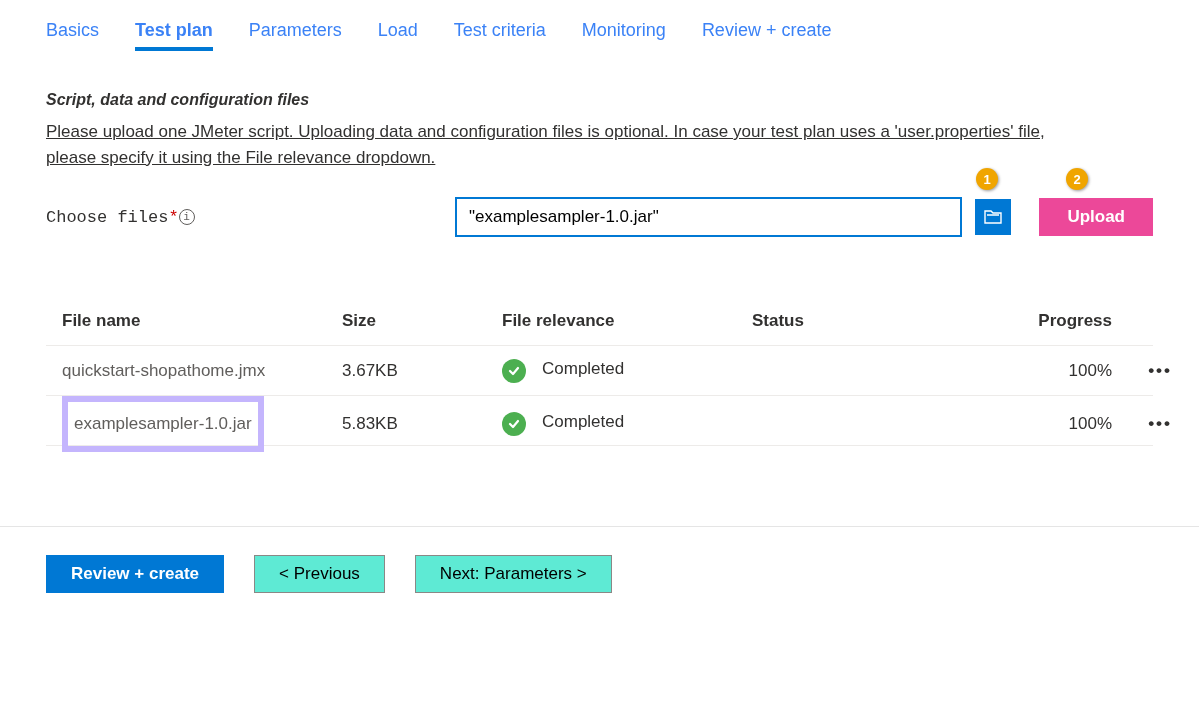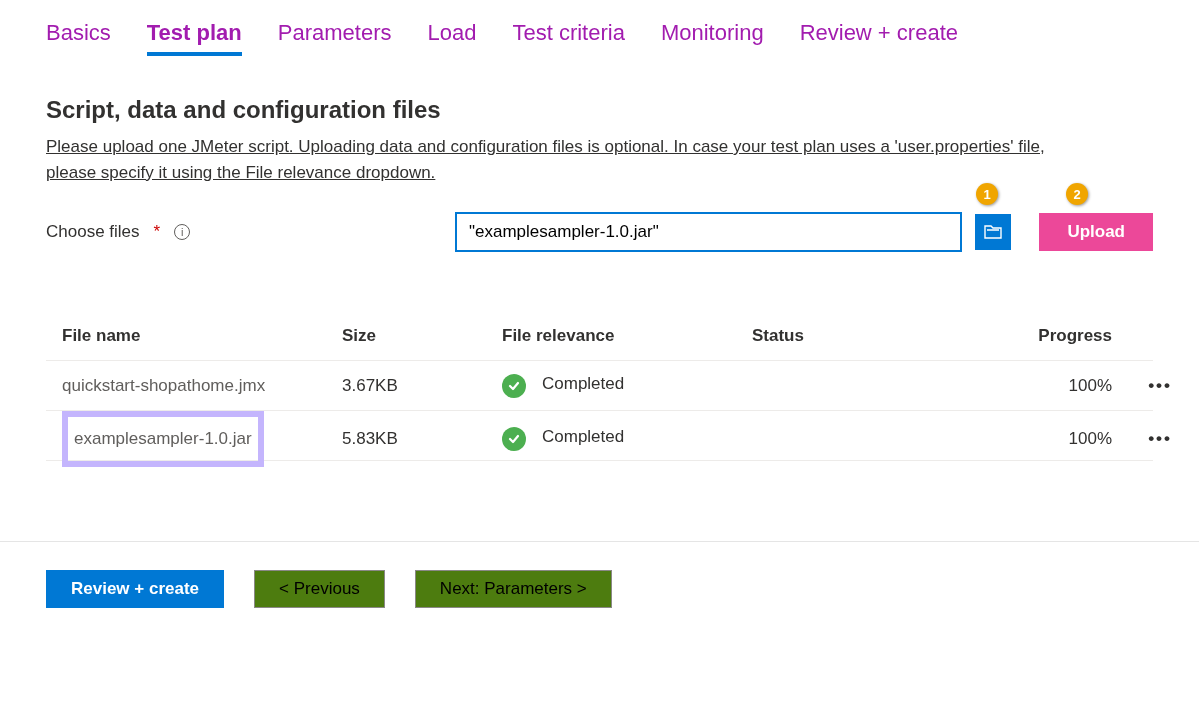--- a/index.html
+++ b/index.html
@@ -11,34 +11,35 @@
     padding: 20px 46px;
     width: 1199px;
   }
   
   .tabs {
     display: flex;
     gap: 36px;
     margin-bottom: 40px;
   }
   .tab {
-    font-size: 22px;
-    color: #a21caf;
+    font-size: 18px;
+    color: #3b82f6;
     padding-bottom: 6px;
     cursor: pointer;
   }
   .tab.active {
     font-weight: 600;
     border-bottom: 4px solid #0078d4;
   }
   
   .section-title {
-    font-size: 24px;
+    font-size: 16px;
     font-weight: 600;
     margin-bottom: 10px;
+    font-style: italic;
   }
   .section-desc {
     font-size: 17px;
     color: #323130;
     line-height: 1.5;
     margin-bottom: 28px;
     max-width: 1050px;
     text-decoration: underline;
   }
   
@@ -47,21 +48,22 @@
     align-items: center;
     gap: 10px;
     margin-bottom: 60px;
     position: relative;
   }
   .file-label {
     font-size: 17px;
     width: 400px;
     display: flex;
     align-items: center;
-    gap: 14px;
+    gap: 0;
+    font-family: Liberation Mono, monospace;
   }
   .required { color: #c00; }
   .info-icon {
     display: inline-flex;
     align-items: center;
     justify-content: center;
     width: 16px;
     height: 16px;
     border: 1px solid #605e5c;
     border-radius: 50%;
@@ -178,21 +180,21 @@
     display: flex;
     gap: 30px;
   }
   .btn {
     height: 38px;
     padding: 0 24px;
     font-size: 17px;
     font-family: inherit;
     cursor: pointer;
     border: 1px solid #8a8886;
-    background: #4d7c0f;
+    background: #5eead4;
   }
   .btn.primary {
     background: #0078d4;
     color: #fff;
     border-color: #0078d4;
     font-weight: 600;
   }
 </style>
 </head>
 <body>

